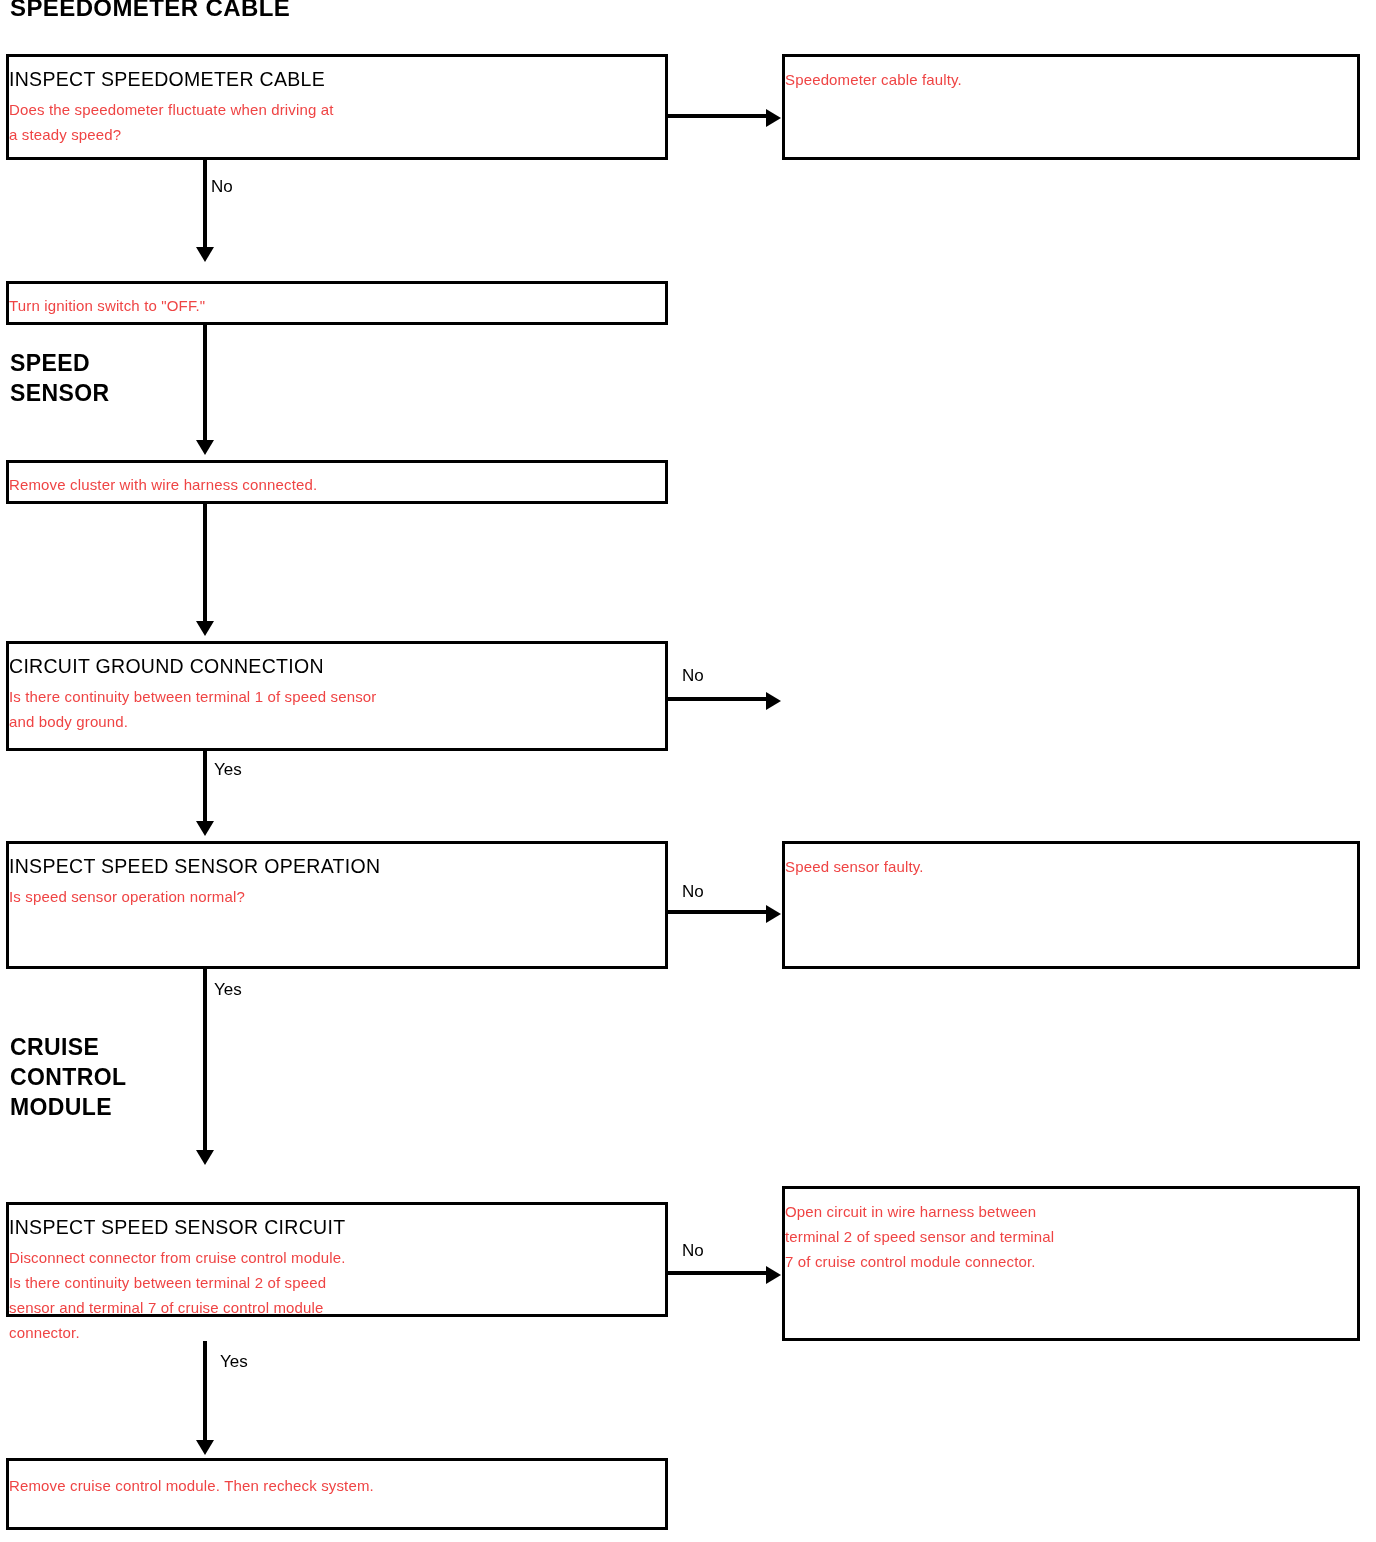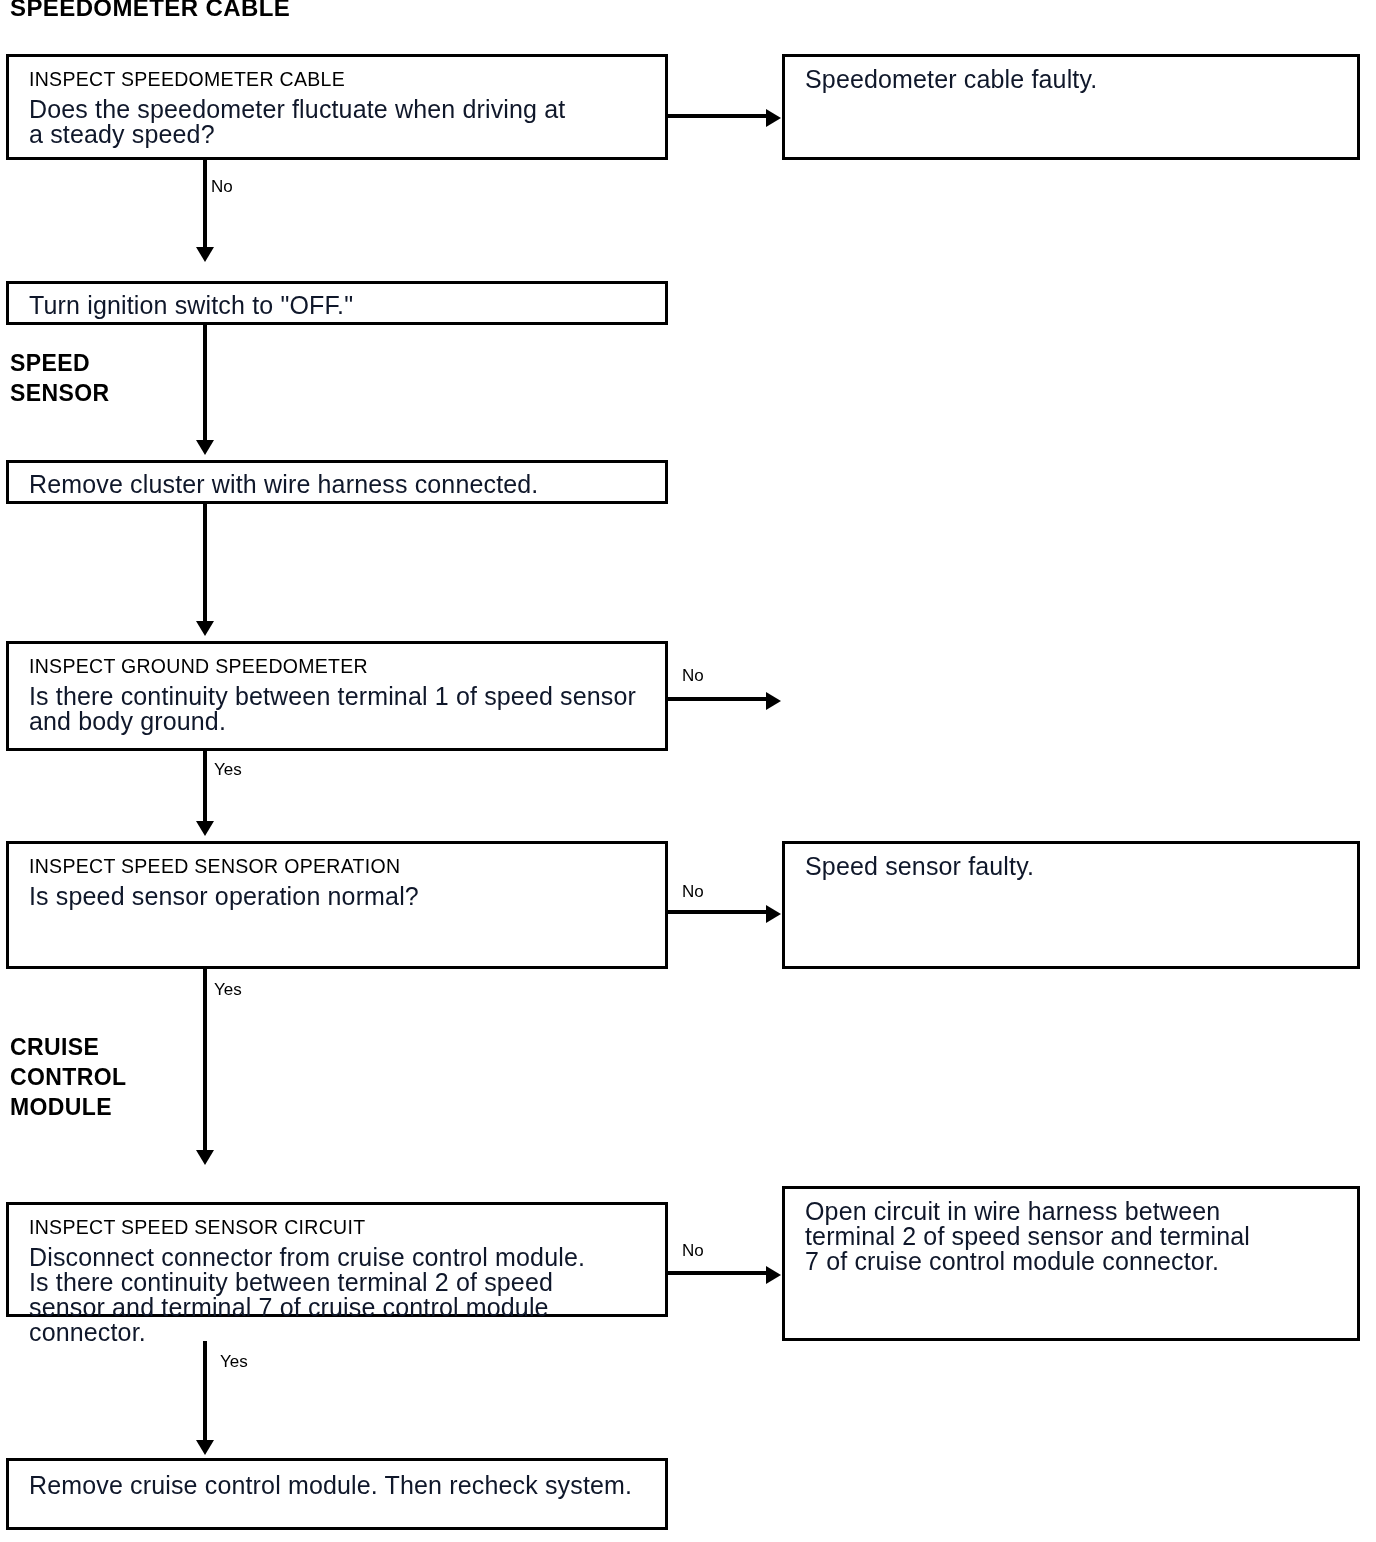--- a/index.html
+++ b/index.html
@@ -43,28 +43,28 @@
     left: 10px;
     top: 1032px;
   }
 
   
   .flow-box {
     position: absolute;
     box-sizing: border-box;
     border: 3px solid #000;
     background: #fff;
-    padding: 10px 0 0 20px;
+    padding: 10px 0 0 0;
   }
   .box-line {
-    font-size: 25px;
+    font-size: 15px;
     line-height: 25px;
     letter-spacing: 0.15px;
     white-space: pre-line;
-    color: #0f172a;
+    color: #ef4444;
   }
   .box-heading {
     font-size: 19.5px;
     line-height: 25px;
     letter-spacing: 0.3px;
     margin-bottom: 5px;
     color: #000;
   }
 
   
@@ -179,21 +179,21 @@
 
   <div class="flow-box col-left" id="box-turn-ignition-off">
     <div class="box-line">Turn ignition switch to "OFF."</div>
   </div>
 
   <div class="flow-box col-left" id="box-remove-cluster">
     <div class="box-line">Remove cluster with wire harness connected.</div>
   </div>
 
   <div class="flow-box col-left" id="box-inspect-ground-connection">
-    <div class="box-heading">INSPECT GROUND SPEEDOMETER</div>
+    <div class="box-heading">CIRCUIT GROUND CONNECTION</div>
     <div class="box-line">Is there continuity between terminal 1 of speed sensor
 and body ground.</div>
   </div>
 
 
   <div class="flow-box col-left" id="box-inspect-sensor-operation">
     <div class="box-heading">INSPECT SPEED SENSOR OPERATION</div>
     <div class="box-line">Is speed sensor operation normal?</div>
   </div>
 

